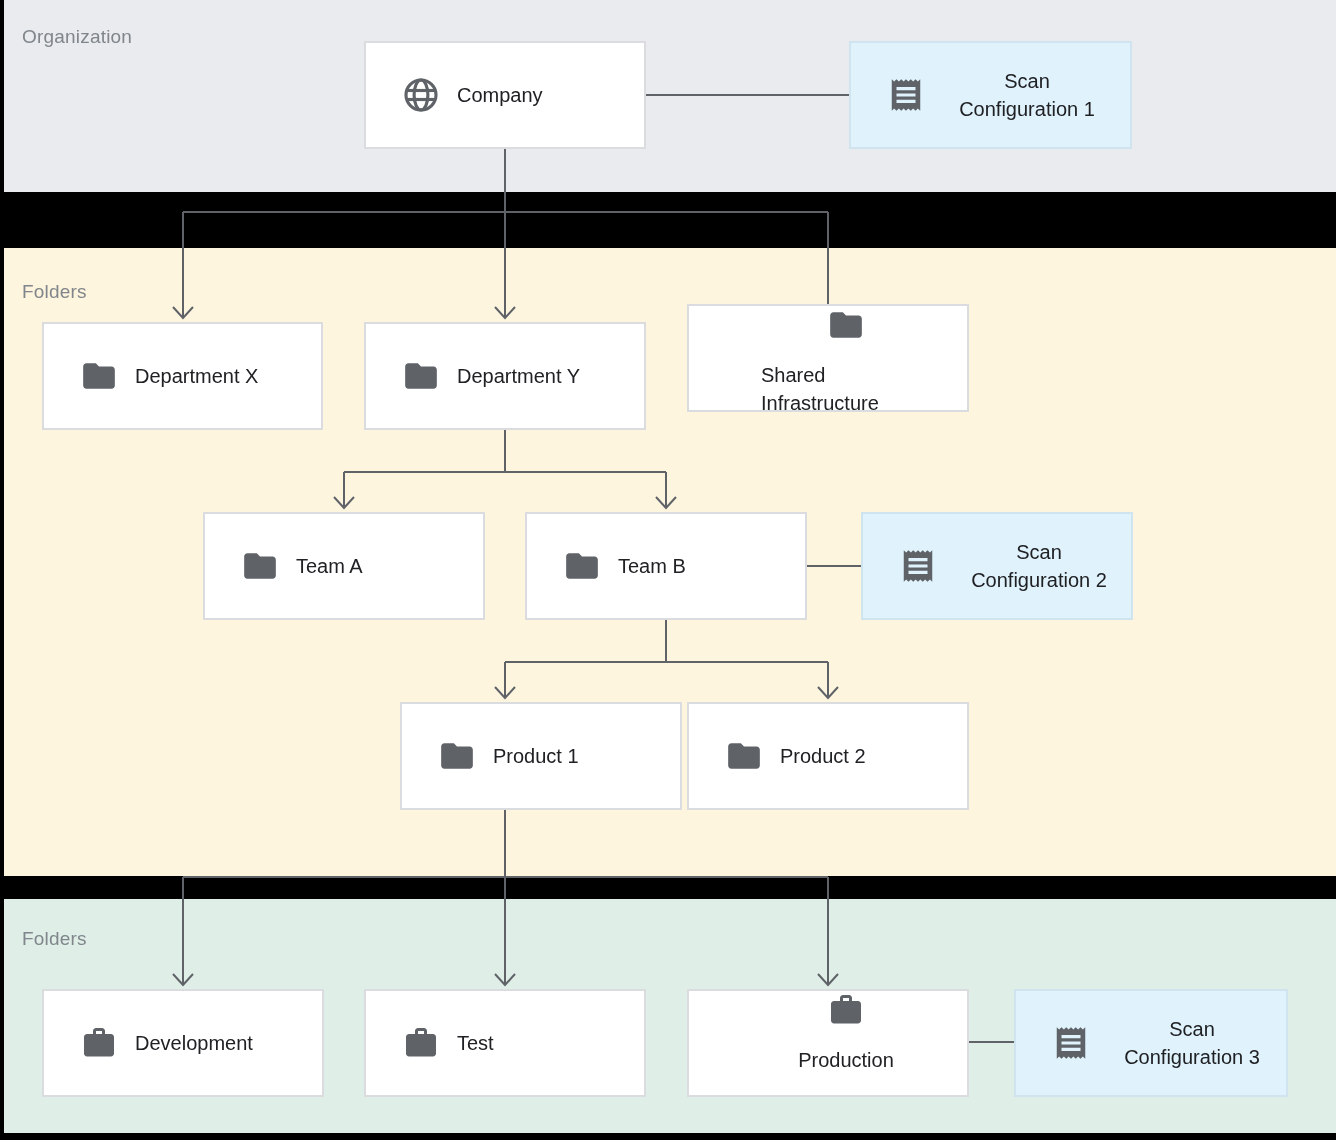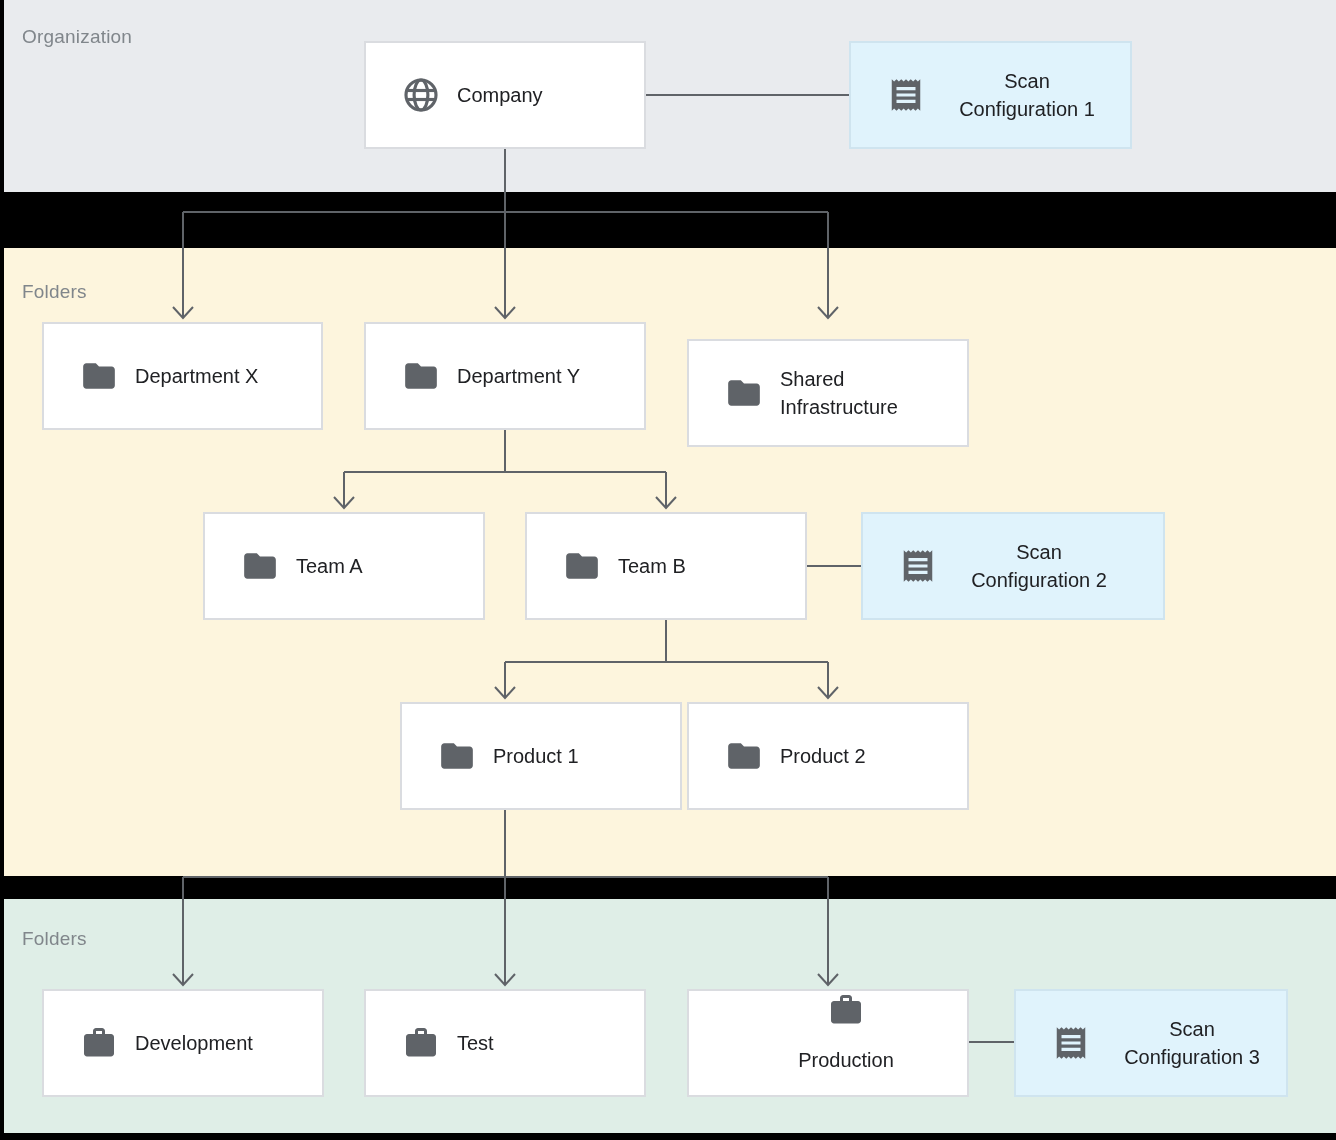--- a/index.html
+++ b/index.html
@@ -156,21 +156,21 @@
 
   <div class="node" style="left:364px; top:322px;">
     <span class="icon">
       <svg width="38" height="38" viewBox="0 0 24 24" fill="currentColor">
         <path d="M10 4H4c-1.1 0-2 .9-2 2v12c0 1.1.9 2 2 2h16c1.1 0 2-.9 2-2V8c0-1.1-.9-2-2-2h-8l-2-2z"></path>
       </svg>
     </span>
     <span class="label">Department Y</span>
   </div>
 
-  <div class="node" style="left:687px; top:339px;">
+  <div class="node" style="left:687px; top:304px;flex-direction:column;">
     <span class="icon">
       <svg width="38" height="38" viewBox="0 0 24 24" fill="currentColor">
         <path d="M10 4H4c-1.1 0-2 .9-2 2v12c0 1.1.9 2 2 2h16c1.1 0 2-.9 2-2V8c0-1.1-.9-2-2-2h-8l-2-2z"></path>
       </svg>
     </span>
     <span class="label">Shared Infrastructure</span>
   </div>
 
   <div class="node" style="left:203px; top:512px;">
     <span class="icon">
@@ -183,21 +183,21 @@
 
   <div class="node" style="left:525px; top:512px;">
     <span class="icon">
       <svg width="38" height="38" viewBox="0 0 24 24" fill="currentColor">
         <path d="M10 4H4c-1.1 0-2 .9-2 2v12c0 1.1.9 2 2 2h16c1.1 0 2-.9 2-2V8c0-1.1-.9-2-2-2h-8l-2-2z"></path>
       </svg>
     </span>
     <span class="label">Team B</span>
   </div>
 
-  <div class="node scan" style="left:861px; top:512px; width:304px;">
+  <div class="node scan" style="left:861px; top:512px; width:272px;">
     <span class="icon">
       <svg width="38" height="38" viewBox="0 0 24 24" fill="currentColor">
         <path d="M18 17H6v-2h12v2zm0-4H6v-2h12v2zm0-4H6V7h12v2zM3 22l1.5-1.5L6 22l1.5-1.5L9 22l1.5-1.5L12 22l1.5-1.5L15 22l1.5-1.5L18 22l1.5-1.5L21 22V2l-1.5 1.5L18 2l-1.5 1.5L15 2l-1.5 1.5L12 2l-1.5 1.5L9 2 7.5 3.5 6 2 4.5 3.5 3 2v20z"></path>
       </svg>
     </span>
     <span class="label">Scan Configuration 2</span>
   </div>
 
   <div class="node" style="left:364px; top:702px;margin-left:36px;">
     <span class="icon">

